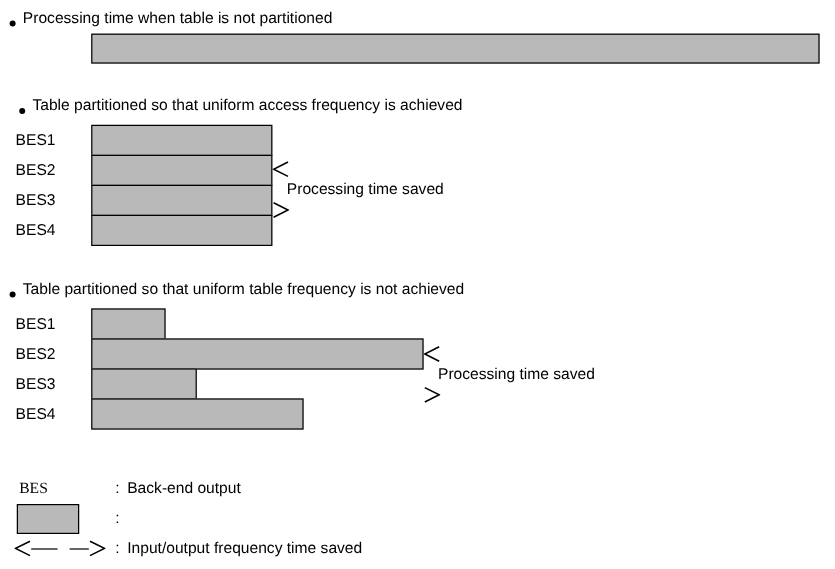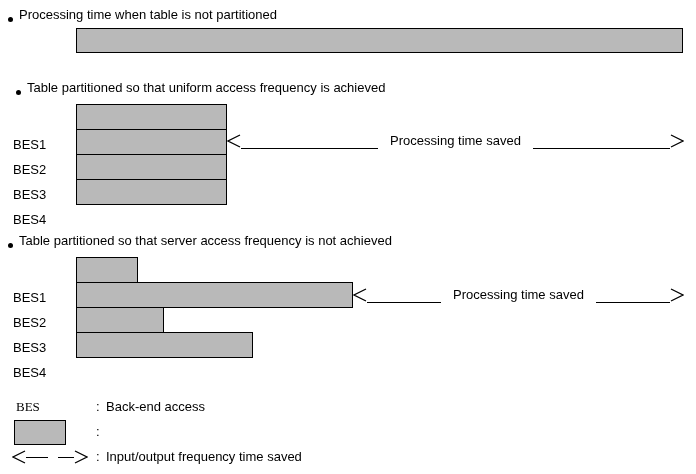--- a/index.html
+++ b/index.html
@@ -32,26 +32,27 @@
     height:25px;
     background:var(--bar-fill);
     border:1px solid var(--line);
   }
   .bar-stack{position:absolute;}
   .bar-stack .bar{height:26px;margin-top:-1px;}
   .bar-stack .bar:first-child{margin-top:0;}
   .standalone-bar{position:absolute;}
   .row-label{
     position:absolute;
-    height:26px;line-height:26px;white-space:nowrap;margin-top:28px;
+    height:26px;line-height:26px;white-space:nowrap;
   }
   .arrow{
     position:absolute;
-    display:flex;align-items:flex-end;
+    display:flex;align-items:flex-start;
     height:16px;
+    flex-direction:column;
   }
   .arrow .line{flex:1;height:0;border-top:1px solid var(--line);}
   .arrow .head{flex:0 0 auto;display:block;}
   .arrow-label{
     flex:0 0 auto;padding:0 12px;white-space:nowrap;
     line-height:16px;
   }
   .legend-term{position:absolute;height:14px;line-height:14px;white-space:nowrap;font-family:Liberation Serif, serif;}
   .legend-colon{position:absolute;height:14px;line-height:14px;}
   .legend-desc{position:absolute;height:14px;line-height:14px;white-space:nowrap;}
@@ -100,21 +101,21 @@
     <div class="line"></div>
     <span class="arrow-label">Processing time saved</span>
     <div class="line"></div>
     <svg class="head" width="14" height="16" viewBox="0 0 14 16">
       <polyline points="1,2 13,8 1,14" fill="none" stroke="#000" stroke-width="1.3"></polyline>
     </svg>
   </div>
 
   <div class="bullet-title" style="left:8px;top:234px;">
     <span class="dot"></span>
-    <span>Table partitioned so that server access frequency is not achieved</span>
+    <span>Table partitioned so that uniform table frequency is not achieved</span>
   </div>
 
   <span class="row-label" style="left:13px;top:257px;">BES1</span>
   <span class="row-label" style="left:13px;top:282px;">BES2</span>
   <span class="row-label" style="left:13px;top:307px;">BES3</span>
   <span class="row-label" style="left:13px;top:332px;">BES4</span>
 
   <div class="bar-stack" style="left:76px;top:257px;">
     <div class="bar" style="width: 62px;"></div>
     <div class="bar" style="width: 277px;"></div>
@@ -129,21 +130,21 @@
     <div class="line"></div>
     <span class="arrow-label">Processing time saved</span>
     <div class="line"></div>
     <svg class="head" width="14" height="16" viewBox="0 0 14 16">
       <polyline points="1,2 13,8 1,14" fill="none" stroke="#000" stroke-width="1.3"></polyline>
     </svg>
   </div>
 
   <span class="legend-term" style="left:16px;top:400px;">BES</span>
   <span class="legend-colon" style="left:96px;top:400px;">:</span>
-  <span class="legend-desc" style="left:106px;top:400px;">Back-end access</span>
+  <span class="legend-desc" style="left:106px;top:400px;">Back-end output</span>
 
   <div class="bar legend-swatch" style="left:14px;top:420px;"></div>
   <span class="legend-colon" style="left:96px;top:425px;">:</span>
 
   <div class="legend-arrows" style="left:12px;top:449px;">
     <svg width="14" height="16" viewBox="0 0 14 16">
       <polyline points="13,2 1,8 13,14" fill="none" stroke="#000" stroke-width="1.3"></polyline>
     </svg>
     <div class="seg seg-l"></div>
     <div class="gap"></div>

